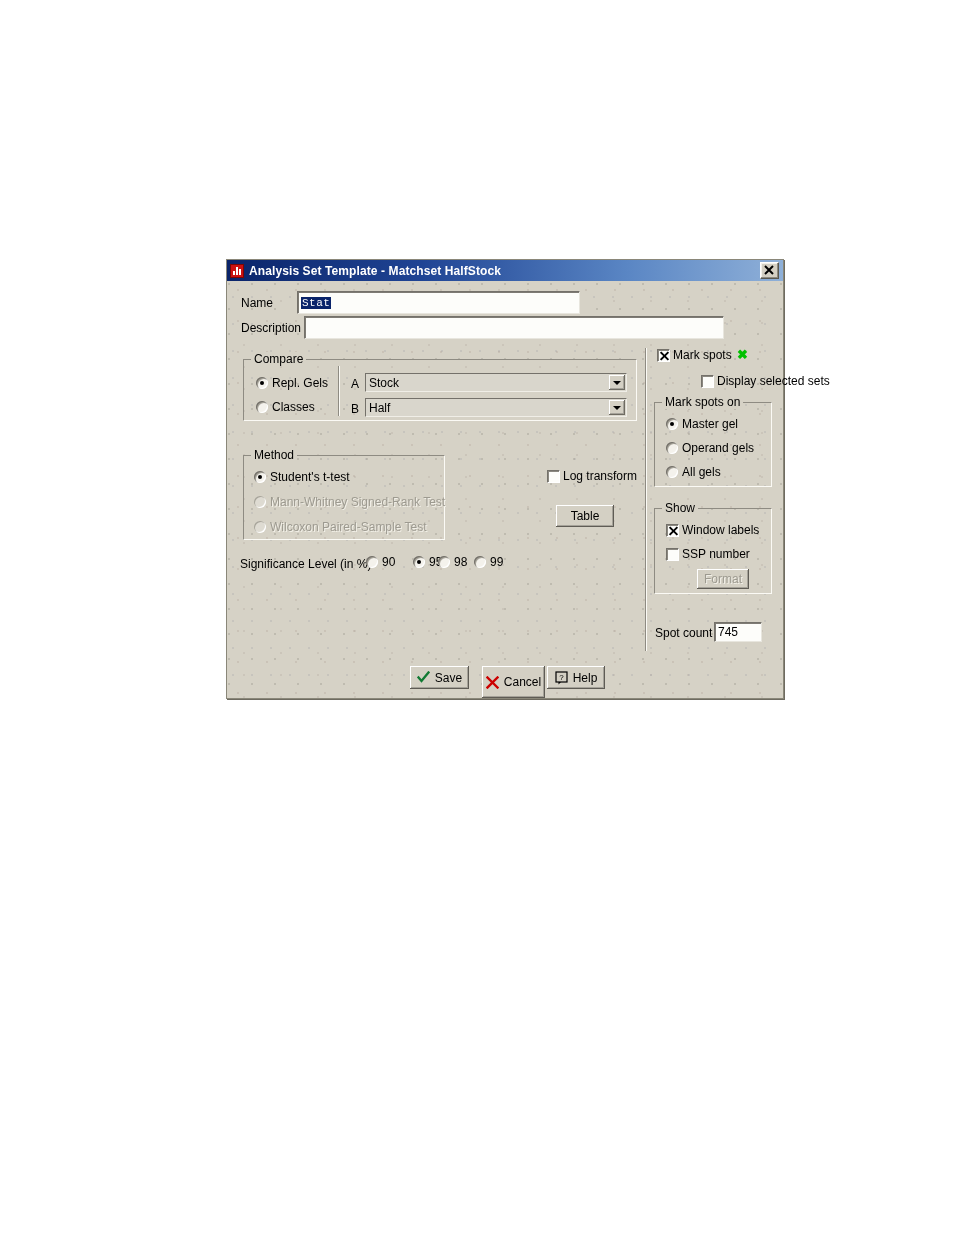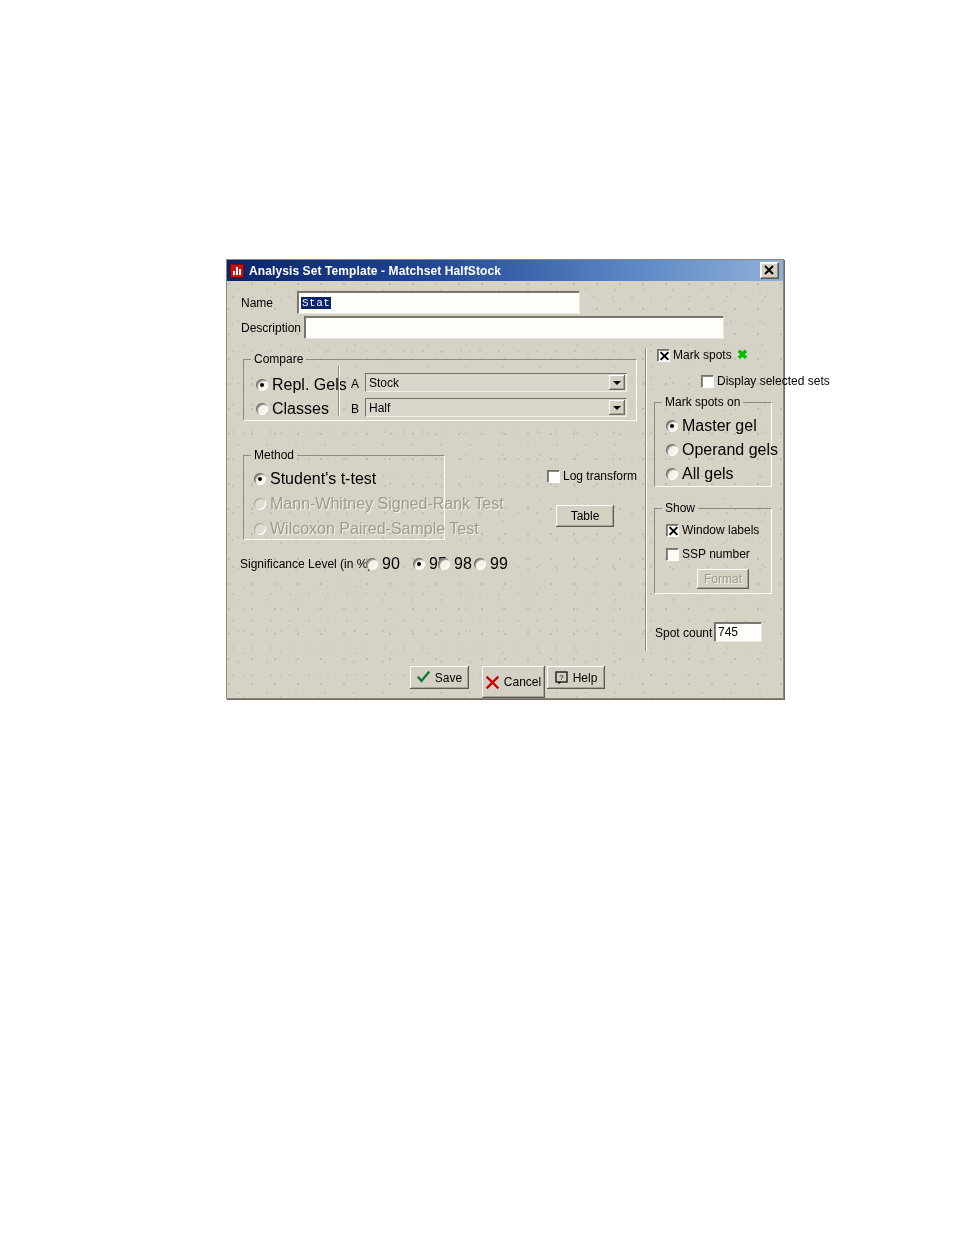--- a/index.html
+++ b/index.html
@@ -183,21 +183,21 @@
     color: #000000;
     white-space: nowrap;
     font-family: "Liberation Sans", sans-serif;
   }
 
   
   .radio {
     position: absolute;
     display: flex;
     align-items: center;
-    font-size: 16px;
+    font-size: 12px;
     white-space: nowrap;
     cursor: default;
     font-family: "Liberation Sans", sans-serif;
   }
   .radio .rmark {
     width: 12px; height: 12px;
     border-radius: 50%;
     background: #f4f2ec;
     box-shadow: inset 1px 1px 0 #74716a, inset -1px -1px 0 #ffffff,
                 inset 2px 2px 0 #a6a399;

